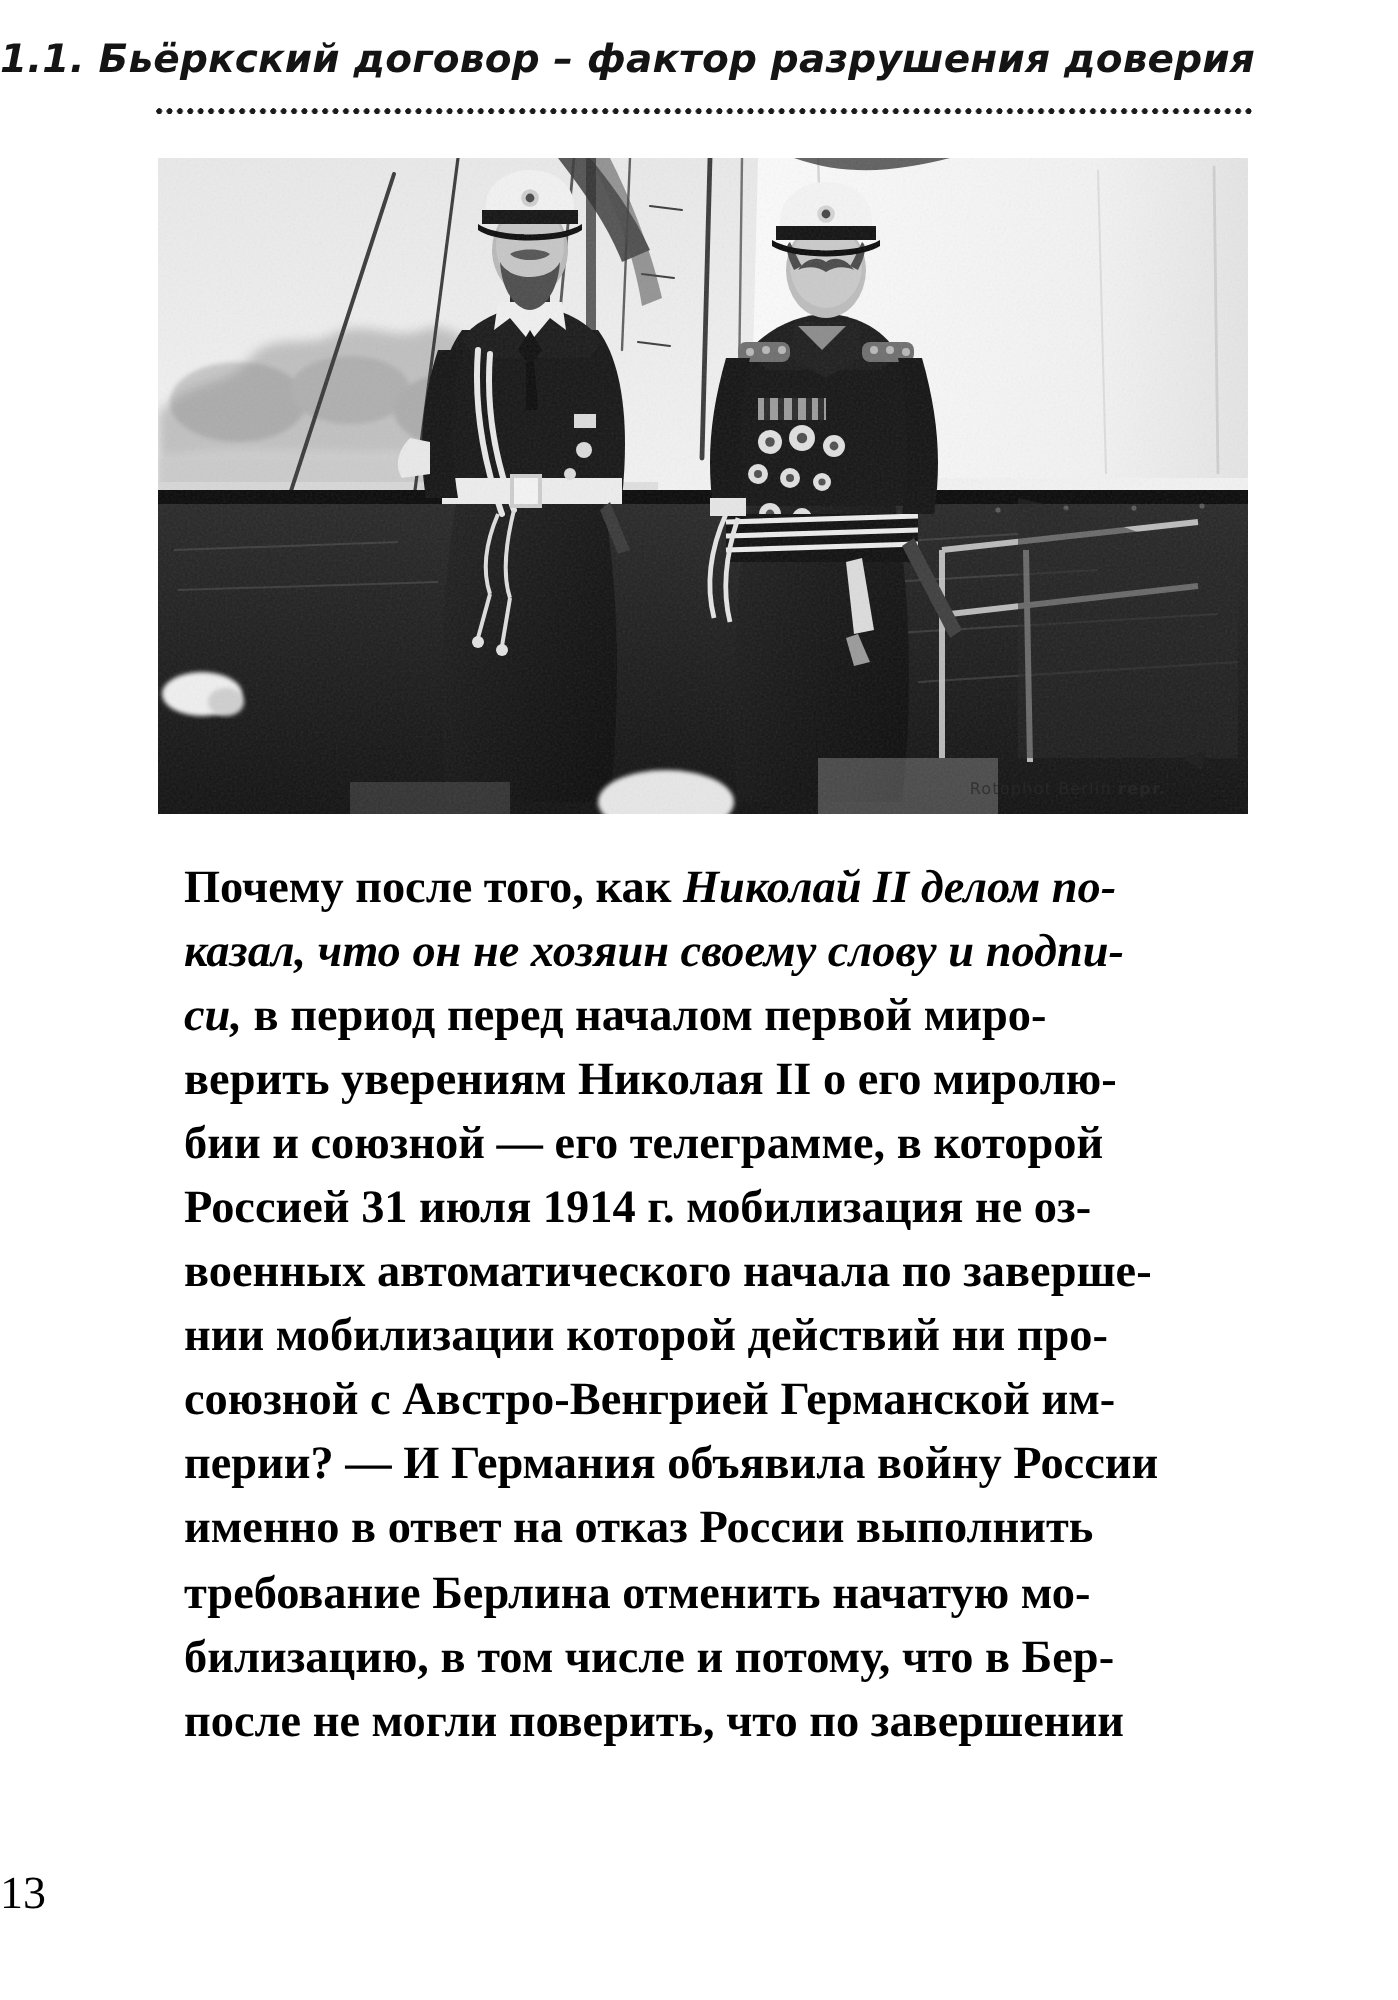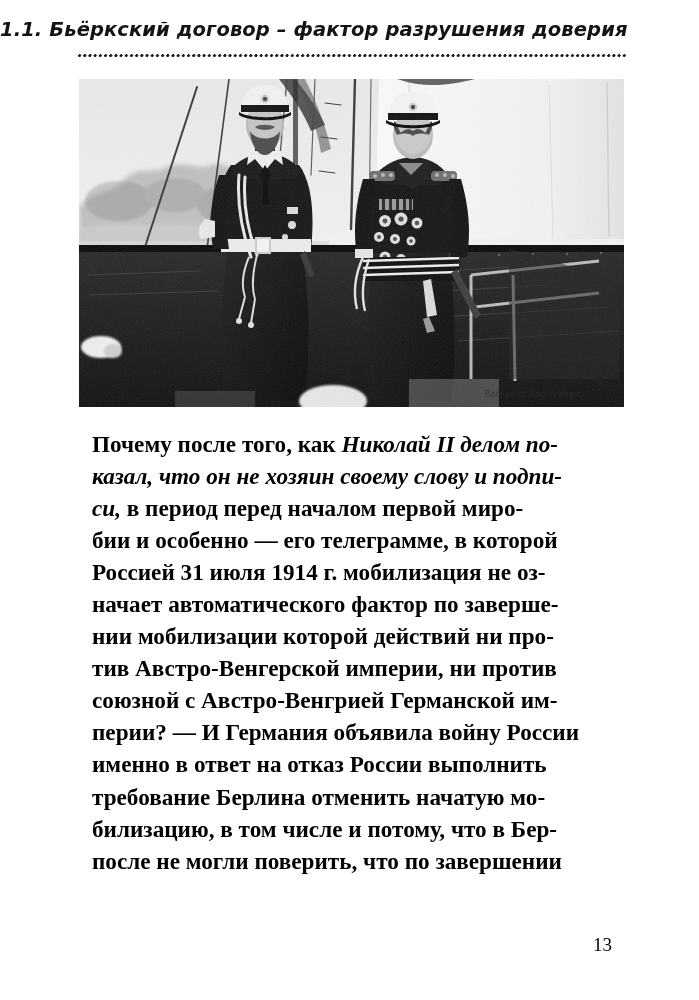--- a/index.html
+++ b/index.html
@@ -88,23 +88,23 @@
     white-space: nowrap;
   }
   .body-text i { font-style: italic; }
 
   
   .folio {
     position: absolute;
     left: 0;
     top: 934px;
     width: 612px;
-    text-align: right;
+    text-align: left;
     font-family: "Liberation Serif", serif;
-    font-size: 19px;
+    font-size: 23px;
     color: #000000;
   }
 </style>
 </head>
 <body>
 
 <div class="running-head">1.1. Бьёркский договор – фактор разрушения доверия</div>
 
 <div class="rule-dotted"></div>
 
@@ -379,25 +379,25 @@
   <div class="photo-credit">
     <span>Rotophot Berlin</span>
     <b>repr.</b>
   </div>
 </div>
 
 <div class="body-text">
     <span class="ln"><span>Почему после того, как </span><i>Николай II делом по-</i></span>
     <span class="ln"><i>казал, что он не хозяин своему слову и подпи-</i></span>
     <span class="ln"><i>си,</i><span> в период перед началом первой миро-</span></span>
-    <span class="ln"><span>бии и особенно — его телеграмме, в которой</span></span>
+    <span class="ln"><span>верить уверениям Николая II о его миролю-</span></span>
+    <span class="ln"><span>бии и союзной — его телеграмме, в которой</span></span>
     <span class="ln"><span>Россией 31 июля 1914 г. мобилизация не оз-</span></span>
-    <span class="ln"><span>начает автоматического фактор по заверше-</span></span>
+    <span class="ln"><span>военных автоматического начала по заверше-</span></span>
     <span class="ln"><span>нии мобилизации которой действий ни про-</span></span>
-    <span class="ln"><span>тив Австро-Венгерской империи, ни против</span></span>
     <span class="ln"><span>союзной с Австро-Венгрией Германской им-</span></span>
     <span class="ln"><span>перии? — И Германия объявила войну России</span></span>
     <span class="ln"><span>именно в ответ на отказ России выполнить</span></span>
     <span class="ln"><span>требование Берлина отменить начатую мо-</span></span>
     <span class="ln"><span>билизацию, в том числе и потому, что в Бер-</span></span>
     <span class="ln"><span>после не могли поверить, что по завершении</span></span>
   </div>
 
 <div class="folio">13</div>
 

